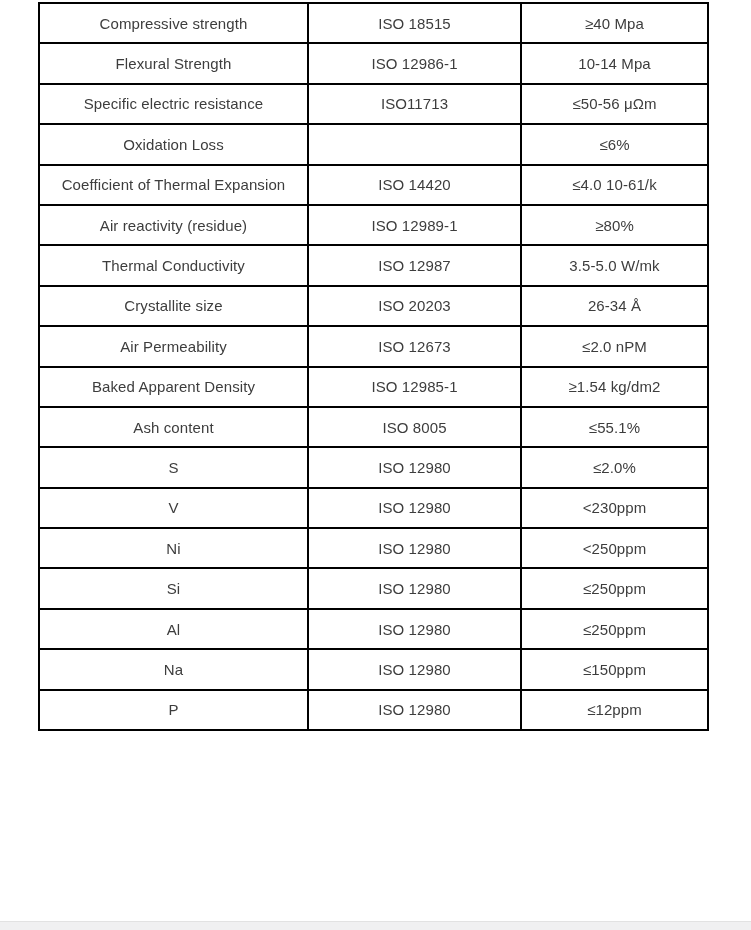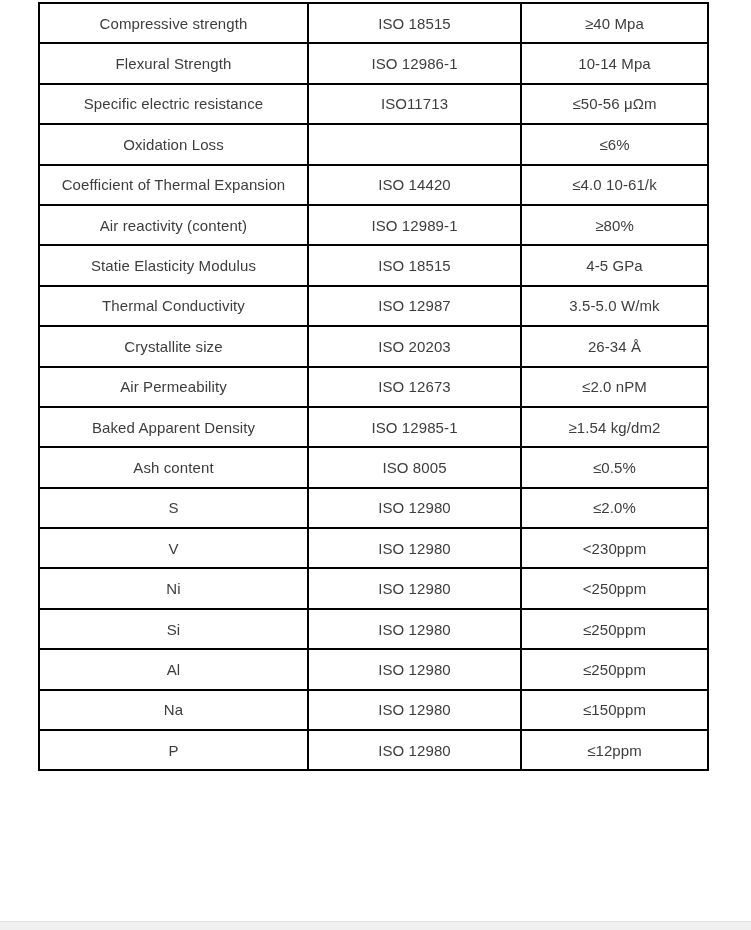--- a/index.html
+++ b/index.html
@@ -85,28 +85,23 @@
           <td>Oxidation Loss</td>
           <td></td>
           <td>≤6%</td>
         </tr>
         <tr>
           <td>Coefficient of Thermal Expansion</td>
           <td>ISO 14420</td>
           <td>≤4.0 10-61/k</td>
         </tr>
         <tr>
-          <td>Air reactivity (content)</td>
+          <td>Air reactivity (residue)</td>
           <td>ISO 12989-1</td>
           <td>≥80%</td>
-        </tr>
-        <tr>
-          <td>Statie Elasticity Modulus</td>
-          <td>ISO 18515</td>
-          <td>4-5 GPa</td>
         </tr>
         <tr>
           <td>Thermal Conductivity</td>
           <td>ISO 12987</td>
           <td>3.5-5.0 W/mk</td>
         </tr>
         <tr>
           <td>Crystallite size</td>
           <td>ISO 20203</td>
           <td>26-34 Å</td>
@@ -117,21 +112,21 @@
           <td>≤2.0 nPM</td>
         </tr>
         <tr>
           <td>Baked Apparent Density</td>
           <td>ISO 12985-1</td>
           <td>≥1.54 kg/dm2</td>
         </tr>
         <tr>
           <td>Ash content</td>
           <td>ISO 8005</td>
-          <td>≤0.5%</td>
+          <td>≤55.1%</td>
         </tr>
         <tr>
           <td>S</td>
           <td>ISO 12980</td>
           <td>≤2.0%</td>
         </tr>
         <tr>
           <td>V</td>
           <td>ISO 12980</td>
           <td>&lt;230ppm</td>

